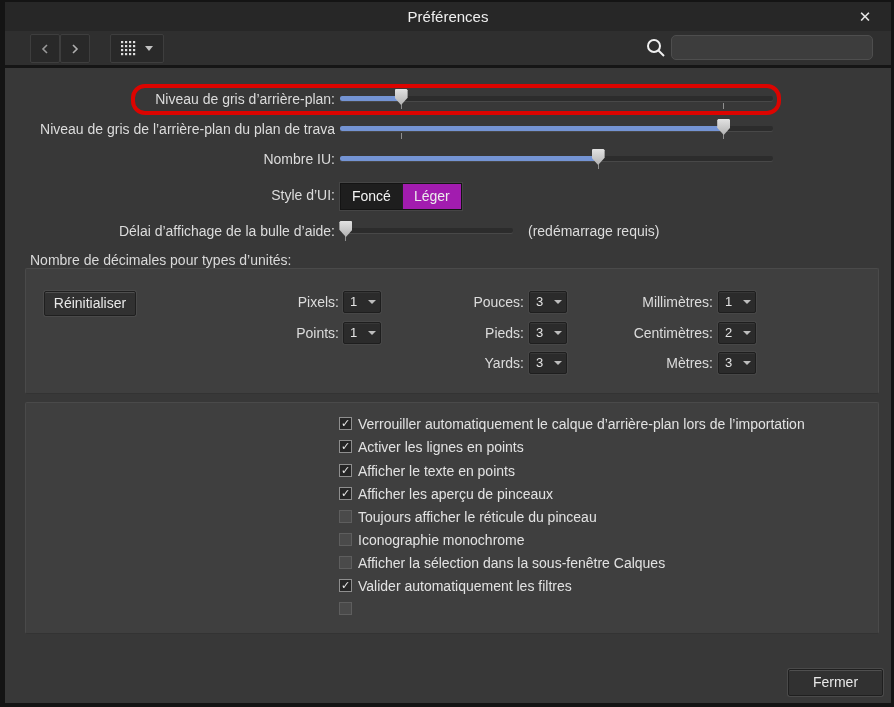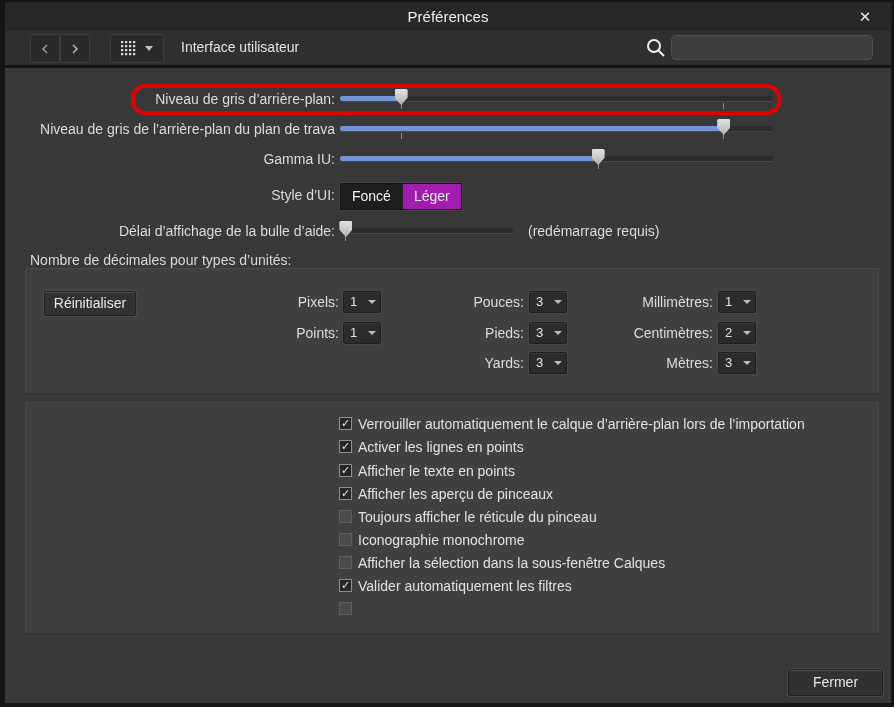--- a/index.html
+++ b/index.html
@@ -105,21 +105,20 @@
             <rect x="8" y="8" width="2.2" height="2.2"></rect>
             <rect x="12" y="8" width="2.2" height="2.2"></rect>
           <rect x="0" y="12" width="2.2" height="2.2"></rect>
             <rect x="4" y="12" width="2.2" height="2.2"></rect>
             <rect x="8" y="12" width="2.2" height="2.2"></rect>
             <rect x="12" y="12" width="2.2" height="2.2"></rect>
         </g>
       </svg>
       <span class="caret-down"></span>
     </div>
-    <div class="tb-label">Interface utilisateur</div>
     <svg class="search-icon" width="22" height="22" viewBox="0 0 22 22">
       <circle cx="9" cy="9" r="6" fill="none" stroke="#f0f0f0" stroke-width="2"></circle>
       <line x1="13.5" y1="13.5" x2="19" y2="19" stroke="#f0f0f0" stroke-width="2"></line>
     </svg>
     <input class="search-input" type="text" placeholder="" style="">
   </div>
 
   <div class="highlight-box"></div>
 
   <div id="sliders">
@@ -137,21 +136,21 @@
         <div class="row-label">Niveau de gris de l’arrière-plan du plan de trava</div>
         <div class="slider" style="left: 335px; width: 433px;">
           <div class="track"></div>
           <div class="fill" style="width: 88.5%;"></div>
           <div class="tick" style="left: 14%;"></div>
           <div class="tick" style="left: 88.5%;"></div>
           <div class="thumb" style="left: 88.5%;"></div>
         </div>
       </div>
       <div class="row slider-row" style="top: 145px;">
-        <div class="row-label">Gamma IU:</div>
+        <div class="row-label">Nombre IU:</div>
         <div class="slider" style="left: 335px; width: 433px;">
           <div class="track"></div>
           <div class="fill" style="width: 59.5%;"></div>
           <div class="tick" style="left: 59.5%;"></div>
           <div class="thumb" style="left: 59.5%;"></div>
         </div>
       </div>
     </div>
 
   <div class="row" style="top:181px;height:25px;">

